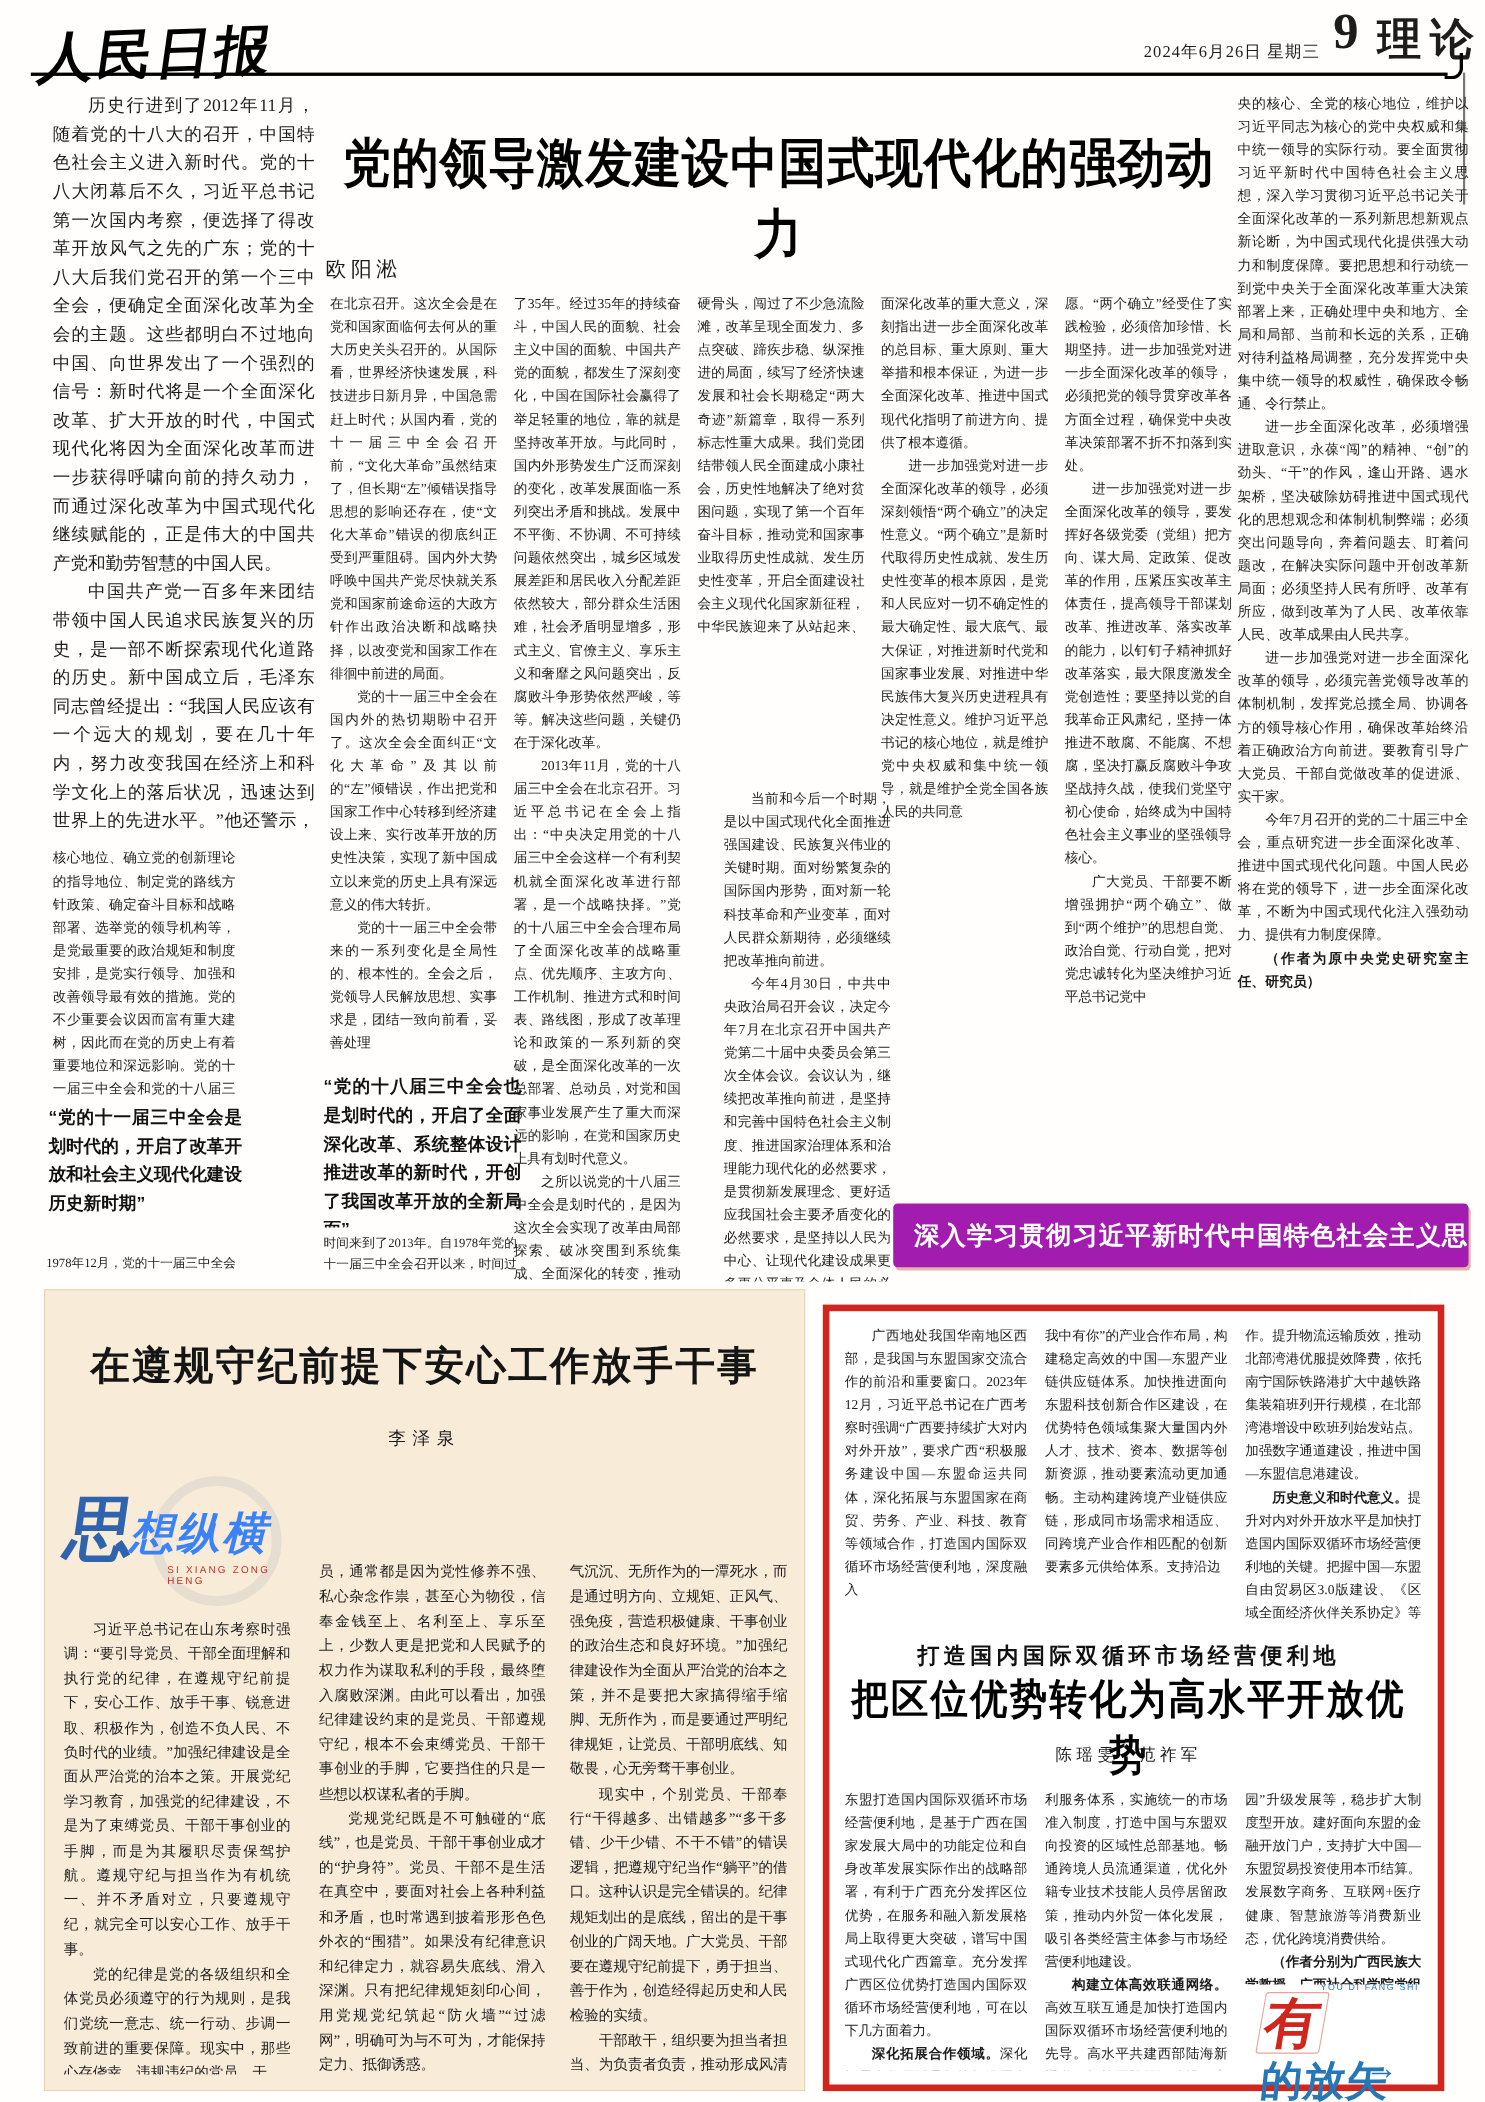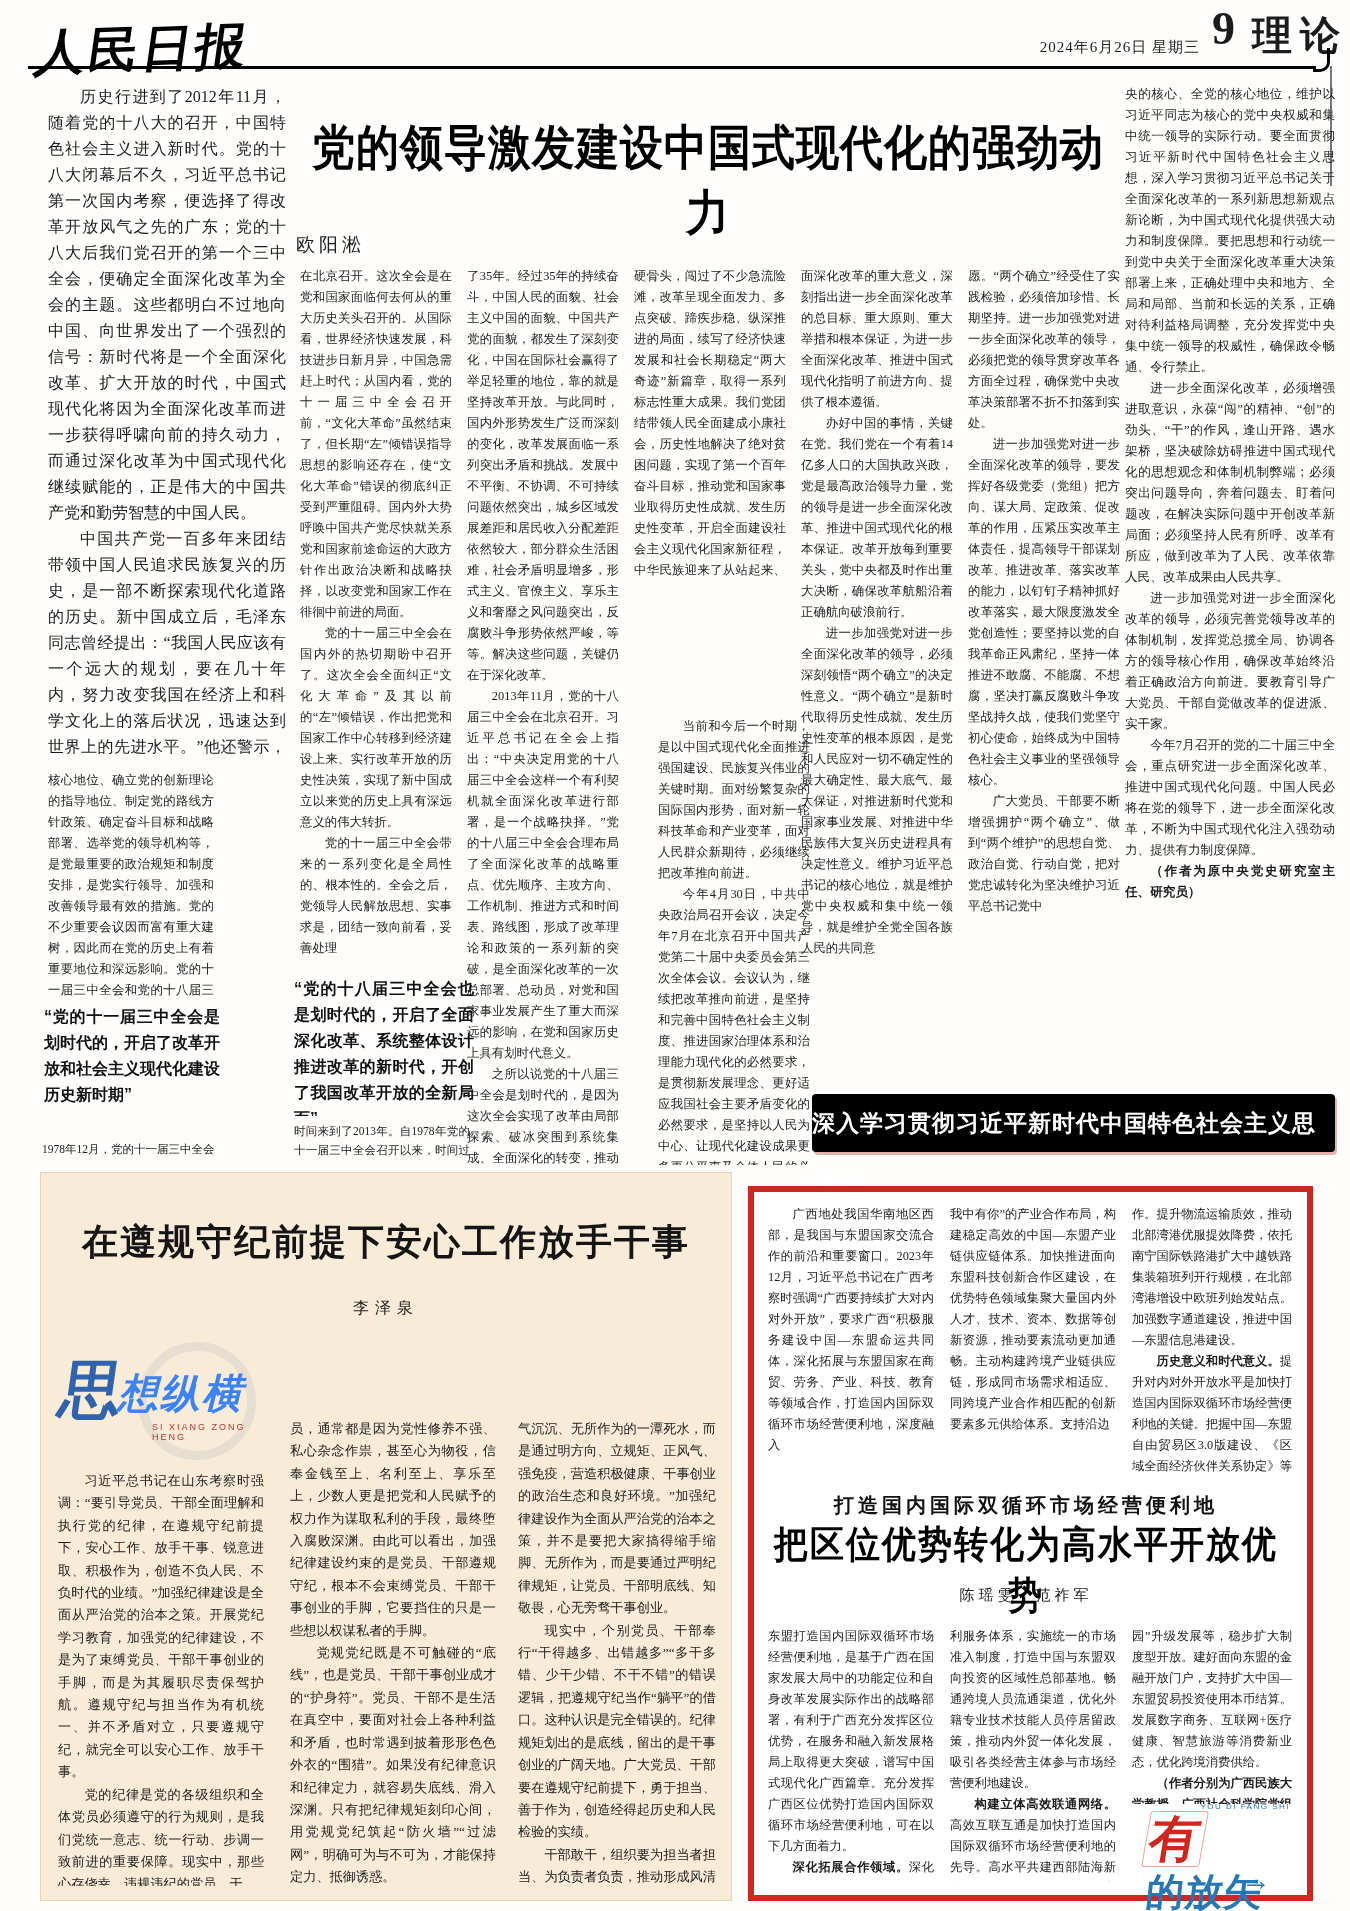--- a/index.html
+++ b/index.html
@@ -19,22 +19,22 @@
              font-size:16px;line-height:26px;text-align:justify;overflow:hidden;color:#111;}
   .pqcap{font-size:11.5px;line-height:19px;text-align:justify;overflow:hidden;}
   .subhead{font-family:"Liberation Sans","DejaVu Sans",sans-serif;font-weight:bold;
            font-size:15.5px;line-height:27px;text-align:justify;text-indent:2em;overflow:hidden;color:#000;}
   .masthead{font-weight:900;font-size:50px;letter-spacing:3px;transform:skewX(-10deg) rotate(-2deg);
             font-family:"Liberation Serif","DejaVu Serif",serif;color:#000;}
   .hrule{background:#000;}
   .main-headline{font-weight:900;font-size:43px;letter-spacing:1px;color:#000;text-align:center;
                  font-family:"Liberation Sans","DejaVu Sans",sans-serif;transform:scaleY(1.12);transform-origin:top;}
   .byline{font-size:19px;text-align:left;letter-spacing:4px;}
-  .banner{background:#000000;border-radius:4px;color:#fff;font-weight:900;font-size:23px;
-          letter-spacing:1px;text-align:left;line-height:58px;
+  .banner{background:#a21caf;border-radius:4px;color:#fff;font-weight:900;font-size:23px;
+          letter-spacing:1px;text-align:right;line-height:58px;
           font-family:"Liberation Sans","DejaVu Sans",sans-serif;
           box-shadow:2px 3px 0 rgba(180,40,20,.35);}
   .banner .pen{font-size:26px;margin-left:8px;vertical-align:-2px;}
   .sx-box{background:#f8ecd8;border:1px solid #e7d4b6;}
   .sx-headline{font-weight:900;font-size:36px;letter-spacing:2px;color:#151515;text-align:center;
                font-family:"Liberation Sans","DejaVu Sans",sans-serif;}
   .sx-byline{font-size:16px;text-align:center;letter-spacing:6px;}
   .seal{border:9px solid #e5ded1;border-radius:50%;background:transparent;}
   .sx-si{font-size:62px;font-weight:900;color:#2f63ad;transform:skewX(-8deg);display:inline-block;}
   .sx-rest{font-size:40px;font-weight:900;color:#3b82f6;font-style:italic;letter-spacing:2px;
@@ -101,21 +101,20 @@
   <div class="abs col body-sm" style="left:634px;top:266px;width:152px;height:316px;">
       <p class="ni">硬骨头，闯过了不少急流险滩，改革呈现全面发力、多点突破、蹄疾步稳、纵深推进的局面，续写了经济快速发展和社会长期稳定“两大奇迹”新篇章，取得一系列标志性重大成果。我们党团结带领人民全面建成小康社会，历史性地解决了绝对贫困问题，实现了第一个百年奋斗目标，推动党和国家事业取得历史性成就、发生历史性变革，开启全面建设社会主义现代化国家新征程，中华民族迎来了从站起来、富起来到强起来的伟大飞跃。</p>
     </div>
   <div class="abs col body-sm" style="left:634px;top:716px;width:152px;height:449px;margin-left:24px;">
       <p>当前和今后一个时期，是以中国式现代化全面推进强国建设、民族复兴伟业的关键时期。面对纷繁复杂的国际国内形势，面对新一轮科技革命和产业变革，面对人民群众新期待，必须继续把改革推向前进。</p>
       <p>今年4月30日，中共中央政治局召开会议，决定今年7月在北京召开中国共产党第二十届中央委员会第三次全体会议。会议认为，继续把改革推向前进，是坚持和完善中国特色社会主义制度、推进国家治理体系和治理能力现代化的必然要求，是贯彻新发展理念、更好适应我国社会主要矛盾变化的必然要求，是坚持以人民为中心、让现代化建设成果更多更公平惠及全体人民的必然要求。正是基于这些重要分析，以习近平同志为核心的党中央向全党发出了“必须自觉把改革摆在更加突出位置，紧紧围绕推进中国式现代化进一步</p>
     </div>
 
   <div class="abs col body-sm" style="left:801px;top:266px;width:152px;height:812px;">
       <p class="ni">面深化改革的重大意义，深刻指出进一步全面深化改革的总目标、重大原则、重大举措和根本保证，为进一步全面深化改革、推进中国式现代化指明了前进方向、提供了根本遵循。</p>
-      <p>办好中国的事情，关键在党。我们党在一个有着14亿多人口的大国执政兴政，党是最高政治领导力量，党的领导是进一步全面深化改革、推进中国式现代化的根本保证。改革开放每到重要关头，党中央都及时作出重大决断，确保改革航船沿着正确航向破浪前行。</p>
       <p>进一步加强党对进一步全面深化改革的领导，必须深刻领悟“两个确立”的决定性意义。“两个确立”是新时代取得历史性成就、发生历史性变革的根本原因，是党和人民应对一切不确定性的最大确定性、最大底气、最大保证，对推进新时代党和国家事业发展、对推进中华民族伟大复兴历史进程具有决定性意义。维护习近平总书记的核心地位，就是维护党中央权威和集中统一领导，就是维护全党全国各族人民的共同意</p>
     </div>
   <div class="abs col body-sm" style="left:968px;top:266px;width:152px;height:812px;">
       <p class="ni">愿。“两个确立”经受住了实践检验，必须倍加珍惜、长期坚持。进一步加强党对进一步全面深化改革的领导，必须把党的领导贯穿改革各方面全过程，确保党中央改革决策部署不折不扣落到实处。</p>
       <p>进一步加强党对进一步全面深化改革的领导，要发挥好各级党委（党组）把方向、谋大局、定政策、促改革的作用，压紧压实改革主体责任，提高领导干部谋划改革、推进改革、落实改革的能力，以钉钉子精神抓好改革落实，最大限度激发全党创造性；要坚持以党的自我革命正风肃纪，坚持一体推进不敢腐、不能腐、不想腐，坚决打赢反腐败斗争攻坚战持久战，使我们党坚守初心使命，始终成为中国特色社会主义事业的坚强领导核心。</p>
       <p>广大党员、干部要不断增强拥护“两个确立”、做到“两个维护”的思想自觉、政治自觉、行动自觉，把对党忠诚转化为坚决维护习近平总书记党中</p>
     </div>
   <div class="abs col body-sm7" style="left:1125px;top:84px;width:210px;height:994px;">
       <p class="ni">央的核心、全党的核心地位，维护以习近平同志为核心的党中央权威和集中统一领导的实际行动。要全面贯彻习近平新时代中国特色社会主义思想，深入学习贯彻习近平总书记关于全面深化改革的一系列新思想新观点新论断，为中国式现代化提供强大动力和制度保障。要把思想和行动统一到党中央关于全面深化改革重大决策部署上来，正确处理中央和地方、全局和局部、当前和长远的关系，正确对待利益格局调整，充分发挥党中央集中统一领导的权威性，确保政令畅通、令行禁止。</p>
       <p>进一步全面深化改革，必须增强进取意识，永葆“闯”的精神、“创”的劲头、“干”的作风，逢山开路、遇水架桥，坚决破除妨碍推进中国式现代化的思想观念和体制机制弊端；必须突出问题导向，奔着问题去、盯着问题改，在解决实际问题中开创改革新局面；必须坚持人民有所呼、改革有所应，做到改革为了人民、改革依靠人民、改革成果由人民共享。</p>

